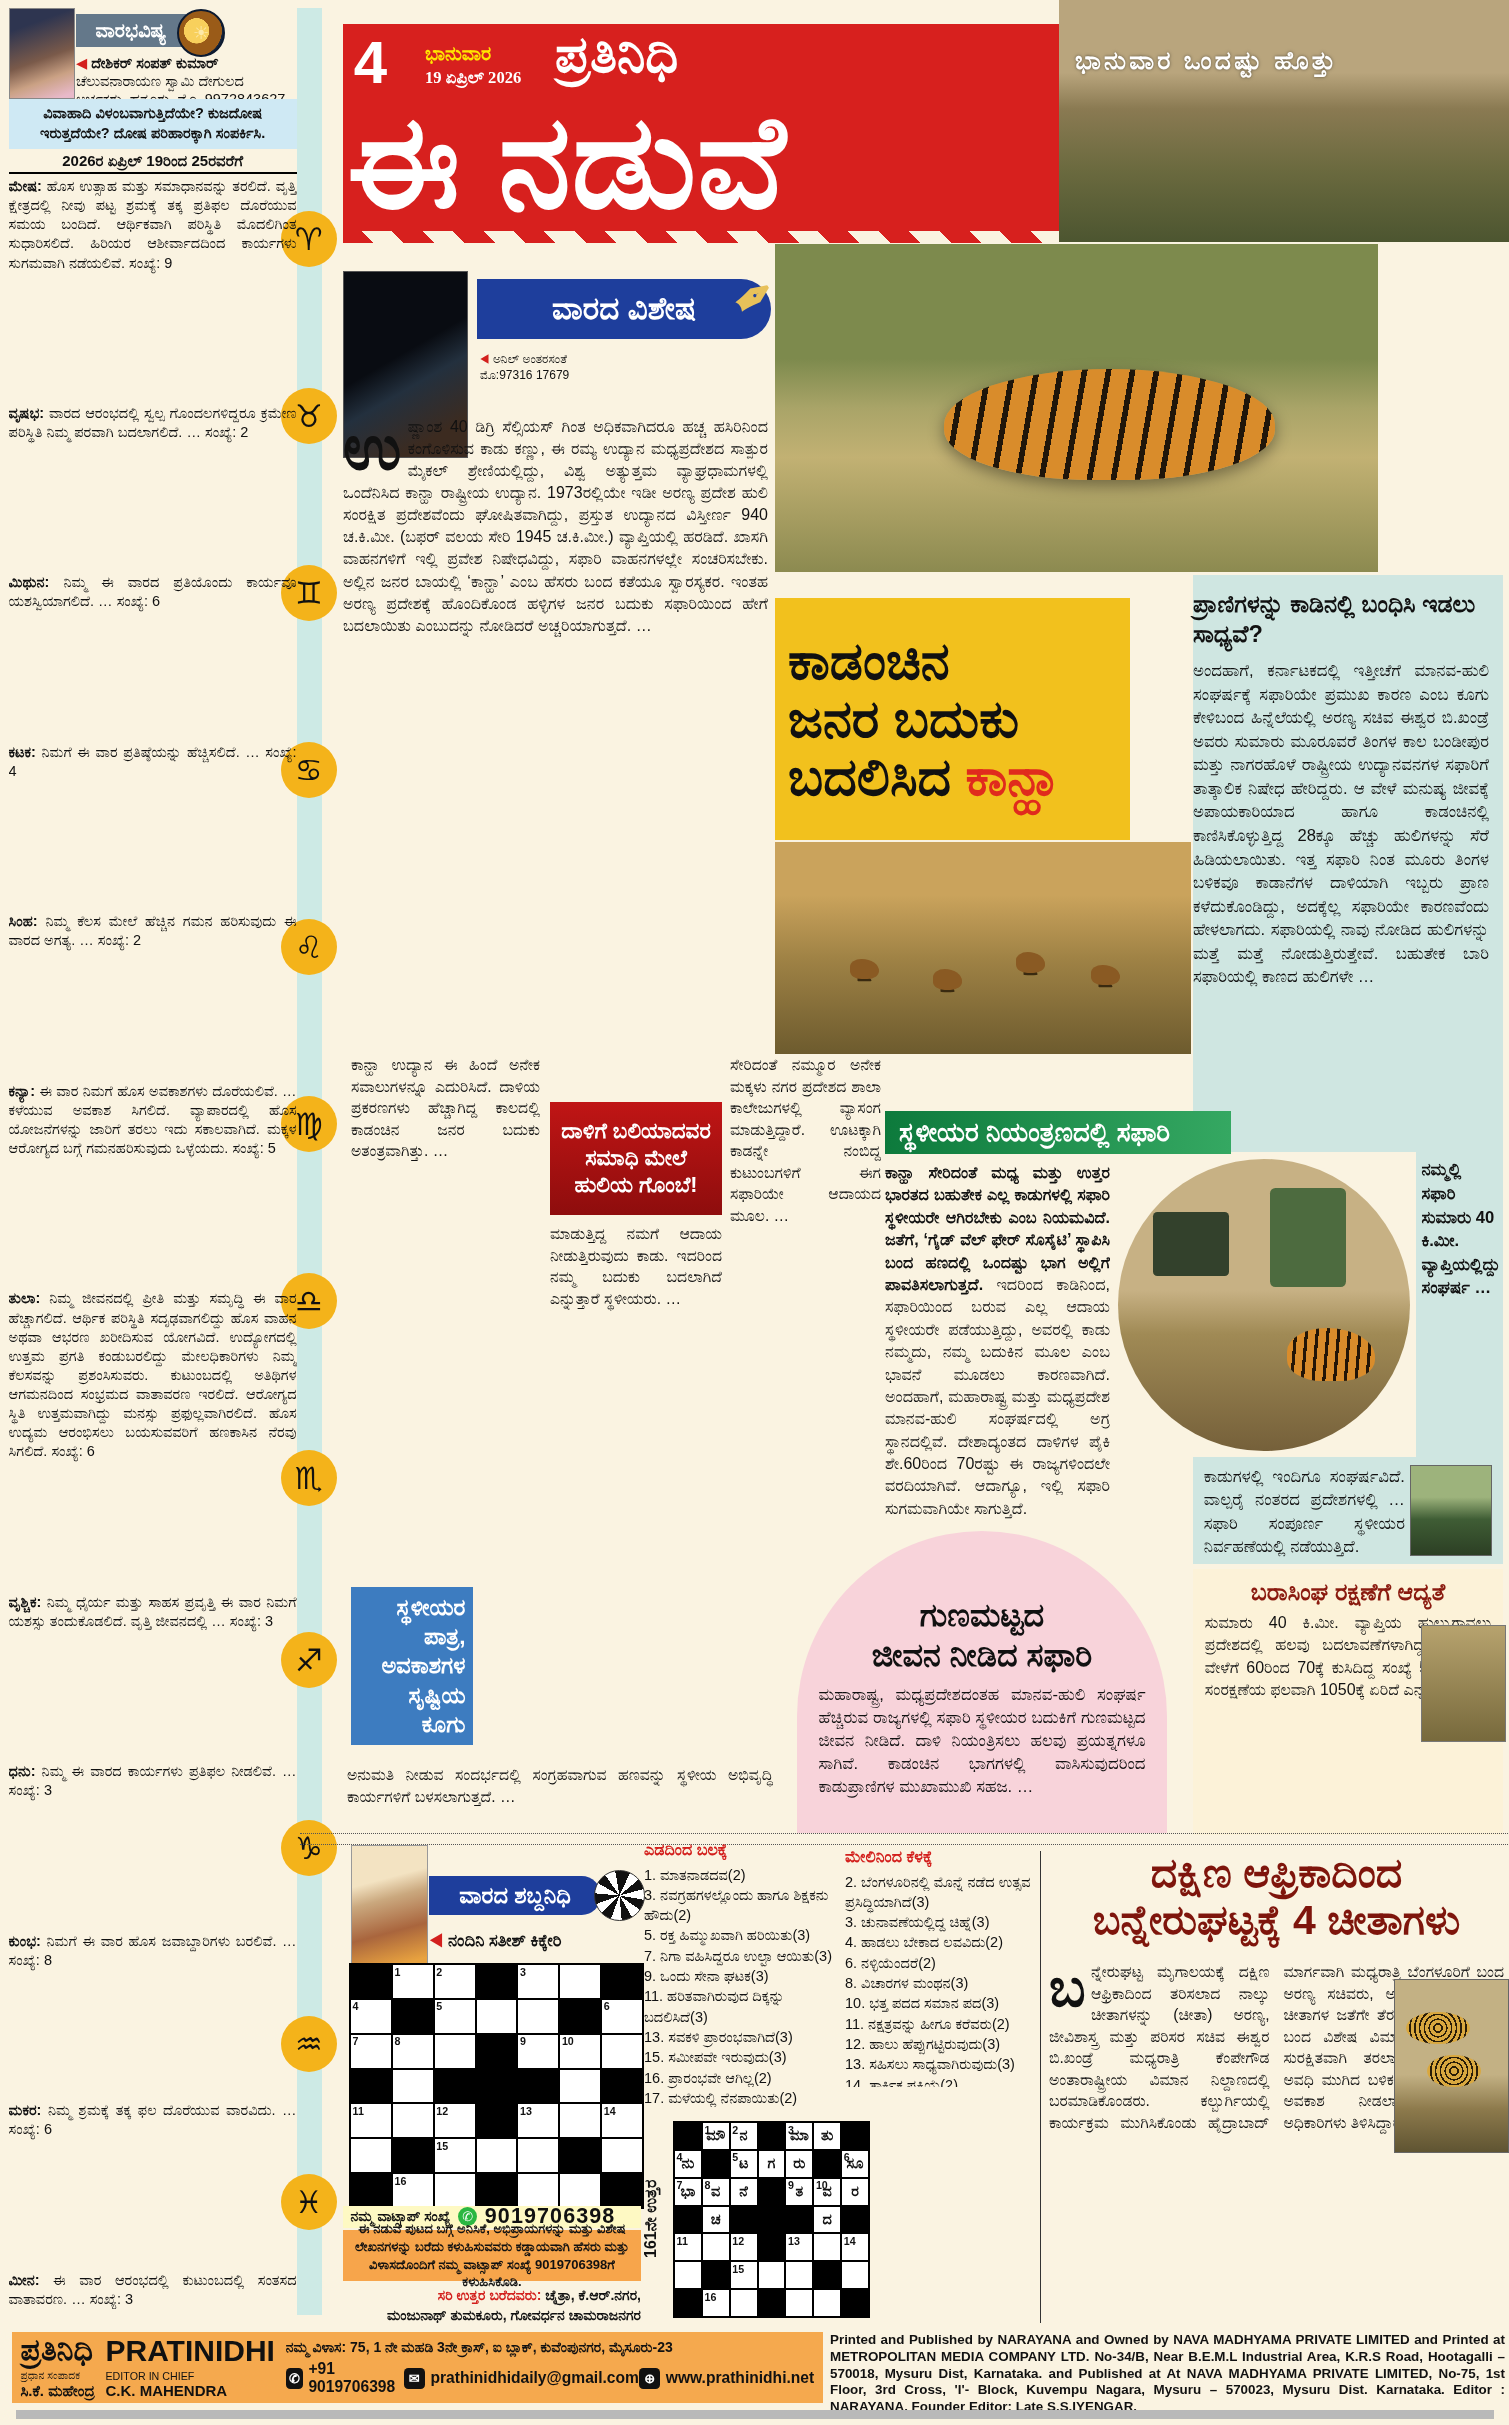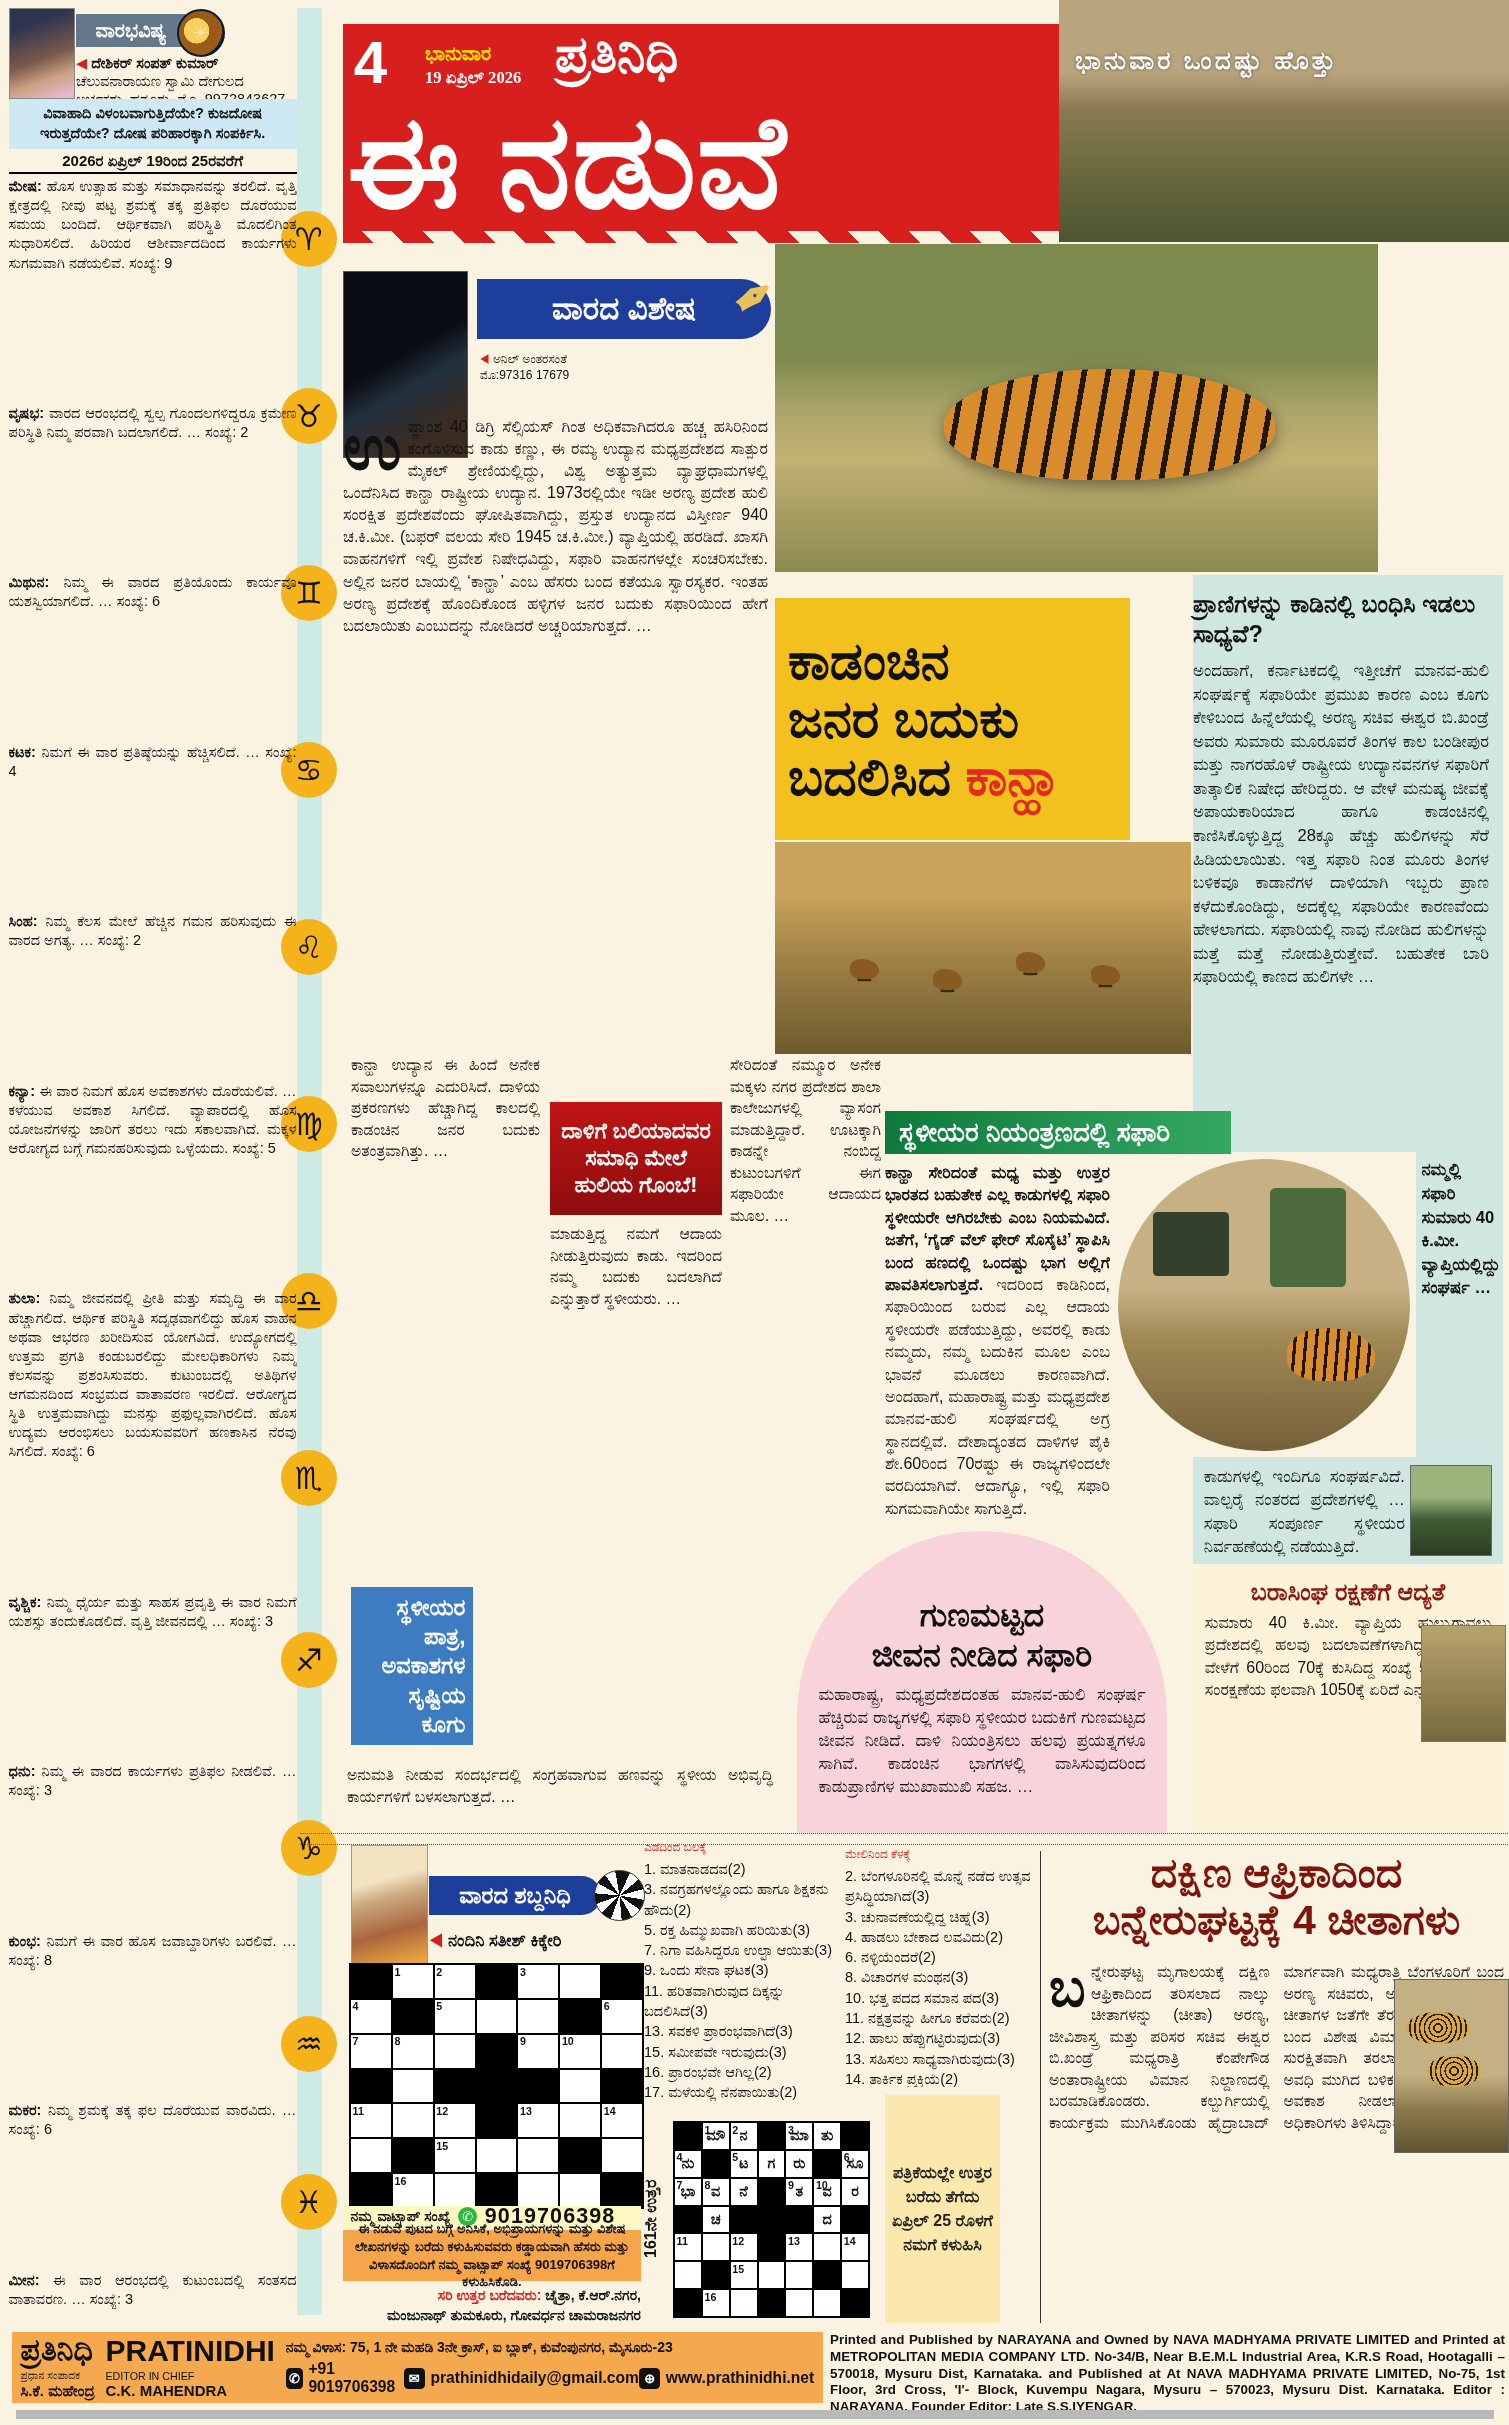--- a/index.html
+++ b/index.html
@@ -76,21 +76,21 @@
   #tigerwalk-photo{left:1421px;top:1625px;width:83px;height:115px;background:linear-gradient(180deg,#b7a36e,#77693c);border:0.5px solid #777;}
   
   #dots{left:300px;top:1833px;width:1210px;height:9.7px;border-top:1.6px dotted #555;border-bottom:1.6px dotted #555;}
   #vrule{left:1040px;top:1851px;width:0;height:472px;border-left:1.6px solid #333;}
   #woman-photo{left:351px;top:1845px;width:75px;height:118px;background:linear-gradient(165deg,#f3e3c2 0 30%,#caa87e 45%,#a9653d 70%,#e8a23f 95%);border:1.1px solid #999;}
   #ribbon2{left:429px;top:1876px;width:172px;height:39px;background:#1e3e9c;color:#fff;display:flex;align-items:center;justify-content:center;font-size:22.5px;font-weight:bold;border-radius:0 19.3px 19.3px 0;}
   #cwball{left:594px;top:1870px;width:49px;height:49px;border-radius:50%;background:repeating-conic-gradient(#111 0 25deg,#fff 25deg 50deg);border:1.6px solid #333;}
   #byline2{left:430px;top:1931px;width:177px;font-size:16.6px;font-weight:bold;}
   #part{left:569px;top:1965px;font-size:16px;font-weight:bold;}
   .cluecol{font-size:14.5px;line-height:1.4;}
-  .cluecol .hd{color:#d3201d;font-weight:normal;font-size:12px;margin-bottom:3.2px;}
+  .cluecol .hd{color:#d3201d;font-weight:bold;font-size:16px;margin-bottom:3.2px;}
   #across{left:644px;top:1839px;width:193px;height:370px;overflow:hidden;}
   #down{left:845px;top:1846px;width:188px;height:241px;overflow:hidden;}
   .grid{display:grid;background:#fff;border:1.1px solid #000;}
   .cell{border:0.5px solid #000;position:relative;background:#fff;}
   .cell.blk{background:#000;}
   .cell .n{position:absolute;left:1.6px;top:0.5px;font-size:10.7px;font-weight:bold;}
   .cell .l{width:100%;height:100%;display:flex;align-items:center;justify-content:center;font-size:14.5px;font-weight:bold;}
   #maingrid{left:349px;top:1963px;width:293px;height:244px;grid-template-columns:repeat(7,1fr);grid-template-rows:repeat(7,1fr);}
   #ansgrid{left:673px;top:2121px;width:195px;height:195px;grid-template-columns:repeat(7,1fr);grid-template-rows:repeat(7,1fr);}
   #anslabel{left:642px;top:2121px;width:21.5px;height:195px;writing-mode:vertical-rl;transform:rotate(180deg);text-align:center;font-size:16px;font-weight:bold;}
@@ -543,23 +543,20 @@
       <div class="cell">
         <span class="n">16</span>
       </div>
       <div class="cell"></div>
       <div class="cell blk"></div>
       <div class="cell"></div>
       <div class="cell"></div>
       <div class="cell blk"></div>
     </div>
 
-  <div class="abs" id="yellowbox">
-      <span>ಪತ್ರಿಕೆಯಲ್ಲೇ ಉತ್ತರ ಬರೆದು ತೆಗೆದು ಏಪ್ರಿಲ್ 25 ರೊಳಗೆ ನಮಗೆ ಕಳುಹಿಸಿ</span>
-    </div>
 
   <div class="abs" id="wa-band">
     <span class="lbl">ನಮ್ಮ ವಾಟ್ಸಾಪ್ ಸಂಖ್ಯೆ</span>
     <span id="wa-icon">✆</span>
     <span id="wa-num">9019706398</span>
   </div>
   <div class="abs" id="notice">
       <span>ಈ ನಡುವೆ ಪುಟದ ಬಗ್ಗೆ ಅನಿಸಿಕೆ, ಅಭಿಪ್ರಾಯಗಳನ್ನು ಮತ್ತು ವಿಶೇಷ ಲೇಖನಗಳನ್ನು ಬರೆದು ಕಳುಹಿಸುವವರು ಕಡ್ಡಾಯವಾಗಿ ಹೆಸರು ಮತ್ತು ವಿಳಾಸದೊಂದಿಗೆ ನಮ್ಮ ವಾಟ್ಸಾಪ್ ಸಂಖ್ಯೆ 9019706398ಗೆ ಕಳುಹಿಸಿಕೊಡಿ.</span>
     </div>
   <div class="abs" id="winners">

